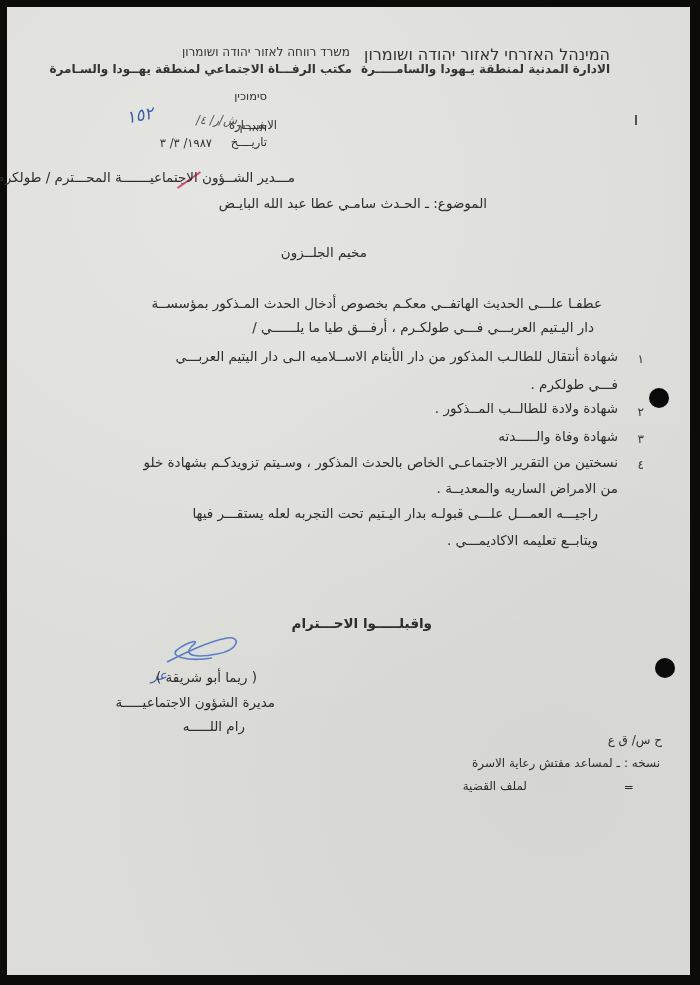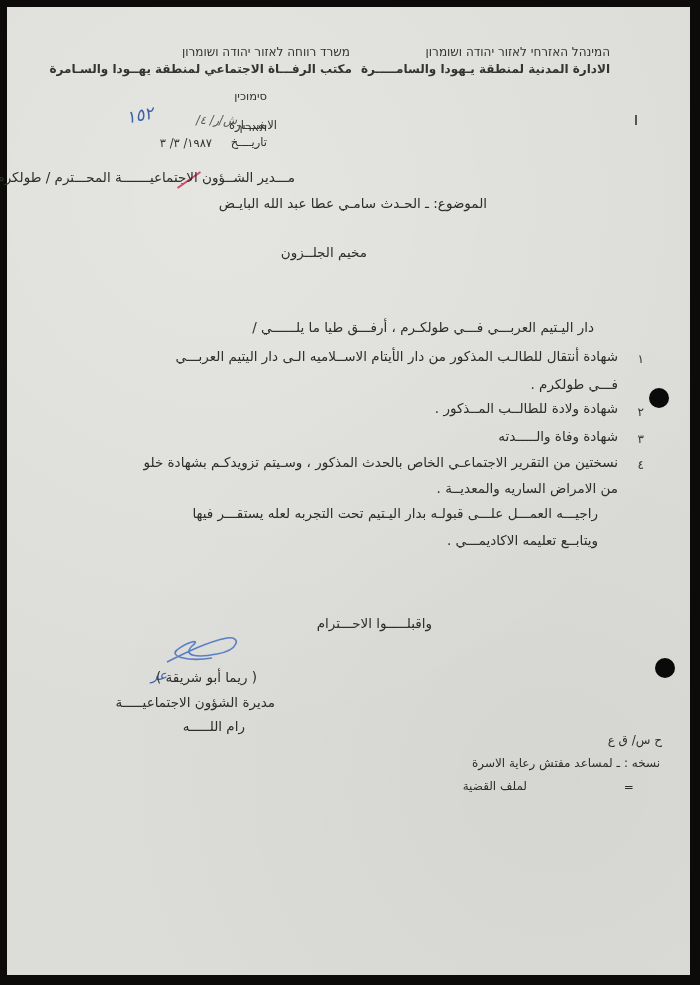--- a/index.html
+++ b/index.html
@@ -23,61 +23,62 @@
     .pen-red { position: absolute; width: 28px; height: 2px; background: #d24a6a; transform: rotate(-35deg); }
     .hand-blue { font-family: "DejaVu Serif", serif; font-style: italic; color: #3f5fa8; font-size: 17px; }
     .sig { position: absolute; }
     .mark { position: absolute; width: 2px; background: #555; }
   </style>
 </head>
 <body>
 
 <div class="paper">
 
-  <div class="abs hdr hdr-r" style="top:38px; font-weight:normal; font-size:12px;">המינהל האזרחי לאזור יהודה ושומרון</div>
+  <div class="abs hdr hdr-r" style="top:38px; font-weight:normal; font-size:16px;">המינהל האזרחי לאזור יהודה ושומרון</div>
   <div class="abs hdr hdr-r" style="top:55px;margin-left:43px;">الادارة المدنية لمنطقة يـهودا والسامـــــرة</div>
 
   <div class="abs hdr" style="top:38px; right:340px; font-weight:normal;">משרד רווחה לאזור יהודה ושומרון</div>
   <div class="abs hdr" style="top:55px; right:338px;">مكتب الرفـــاة الاجتماعي لمنطقة يهــودا والسـامرة</div>
 
   <div class="abs small" style="top:82px; right:423px;">סימוכין</div>
   <div class="abs small" style="top:97px; right:413px;margin-top:14px;">الاشــــارة</div>
   <div class="abs small" style="top:106px; right:453px; font-style:italic; color:#555;">ش/ر/ ٤/</div>
   <div class="abs hand-blue" style="top:98px; right:537px; transform:rotate(-12deg);">١٥٢</div>
   <div class="abs small" style="top:113px; right:423px;">תאריך</div>
   <div class="abs small" style="top:128px; right:423px;">تاريــــخ</div>
   <div class="abs small" style="top:129px; right:478px; letter-spacing:1px;">١٩٨٧/ ٣/ ٣</div>
 
   <div class="mark" style="left:628px; top:108px; height:10px;"></div>
 
   <div class="pen-red" style="left:168px; top:172px;"></div>
   <div class="abs body-txt" style="top:162px; right:395px;">مـــدير الشــؤون الاجتماعيـــــــة المحـــترم / طولكرم</div>
   <div class="abs body-txt" style="top:188px; right:203px;">الموضوع: ـ الحـدث سامـي عطا عبد الله البايـض</div>
   <div class="abs body-txt" style="top:237px; right:323px;">مخيم الجلــزون</div>
 
+  <div class="abs body-txt" style="top:288px; right:88px;">عطفـا علـــى الحديث الهاتفــي معكـم بخصوص أدخال الحدث المـذكور بمؤسســة</div>
   <div class="abs body-txt" style="top:312px; right:96px;">دار اليـتيم العربـــي فـــي طولكـرم ، أرفـــق طيا ما يلــــــي /</div>
 
   <div class="abs num" style="top:345px; right:46px;">١</div>
   <div class="abs body-txt" style="top:341px; right:72px;">شهادة أنتقال للطالـب المذكور من دار الأيتام الاســلاميه الـى دار اليتيم العربـــي</div>
   <div class="abs body-txt" style="top:369px; right:72px;">فـــي طولكرم .</div>
 
   <div class="abs num" style="top:398px; right:46px;">٢</div>
   <div class="abs body-txt" style="top:393px; right:72px;">شهادة ولادة للطالــب المــذكور .</div>
 
   <div class="abs num" style="top:425px; right:46px;">٣</div>
   <div class="abs body-txt" style="top:421px; right:72px;">شهادة وفاة والـــــدته</div>
 
   <div class="abs num" style="top:451px; right:46px;">٤</div>
   <div class="abs body-txt" style="top:447px; right:72px;">نسختين من التقرير الاجتماعـي الخاص بالحدث المذكور ، وسـيتم تزويدكـم بشهادة خلو</div>
   <div class="abs body-txt" style="top:473px; right:72px;">من الامراض الساريه والمعديــة .</div>
 
   <div class="abs body-txt" style="top:498px; right:92px;">راجيـــه العمـــل علـــى قبولـه بدار اليـتيم تحت التجربه لعله يستقـــر فيها</div>
   <div class="abs body-txt" style="top:525px; right:92px;">ويتابــع تعليمه الاكاديمـــي .</div>
 
-  <div class="abs body-txt" style="top:608px; right:258px;">واقبلـــــوا الاحـــترام</div>
+  <div class="abs body-txt" style="top:608px; right:258px;font-weight:bold;">واقبلـــــوا الاحـــترام</div>
 
   <svg class="sig" style="left:150px; top:625px;" width="90" height="40" viewBox="0 0 90 40">
     <path d="M10 30 C30 20, 50 10, 70 6 C85 4, 82 18, 60 22 C40 26, 25 24, 35 14 C45 6, 30 10, 20 18 C12 24, 30 30, 55 26" fill="none" stroke="#5a7fc6" stroke-width="1.6"></path>
   </svg>
   <div class="abs hand-blue" style="top:660px; right:523px; font-size:14px;">عر</div>
   <div class="abs body-txt" style="top:662px; right:433px;">( ريما أبو شريقة )</div>
   <div class="abs body-txt" style="top:687px; right:415px;">مديرة الشؤون الاجتماعيـــــة</div>
   <div class="abs body-txt" style="top:711px; right:445px;">رام اللـــــه</div>
 
   <div class="abs body-txt" style="top:726px; right:28px; font-size:12px;">ح س/ ق ع</div>

